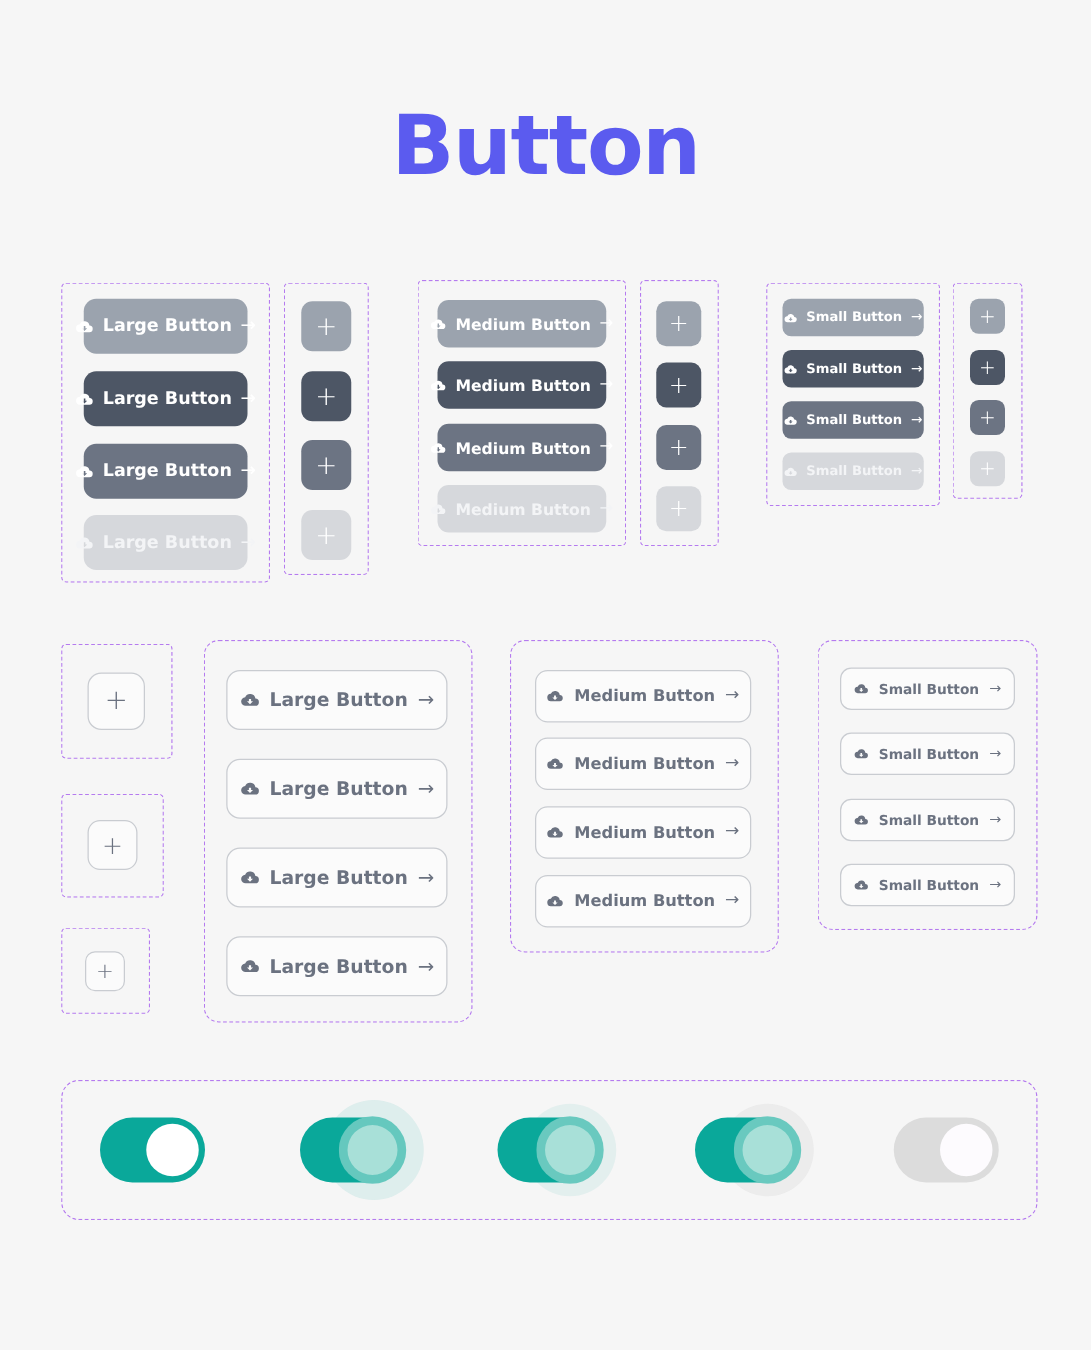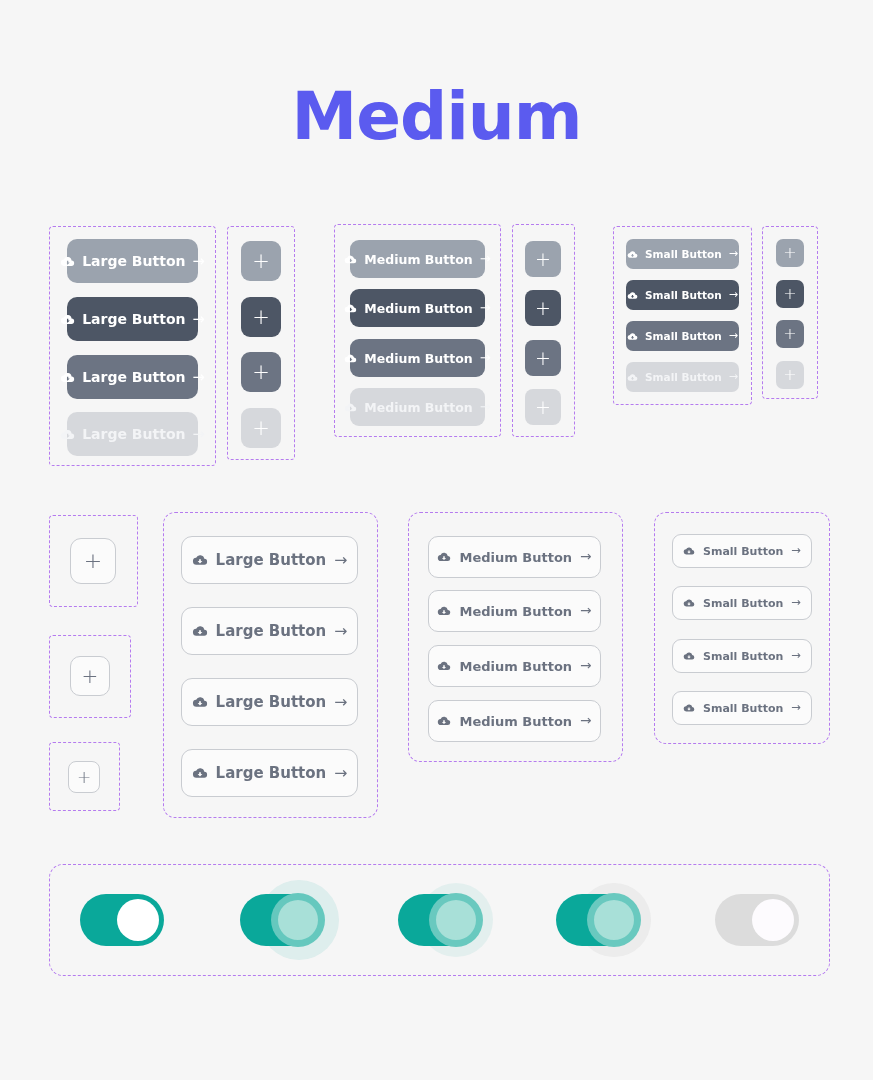--- a/index.html
+++ b/index.html
@@ -161,21 +161,21 @@
     left: 37px;
     background: #ffffff;
   }
   .toggle.disabled { cursor: default; }
   .toggle.disabled .track { background: #dcdcdc; }
   .toggle.disabled .knob  { background: #fdfbfe; }
 </style>
 </head>
 <body>
 
-<div class="page-title">Medium</div>
+<div class="page-title">Button</div>
 
 <div class="frame" style="left:49px; top:226px; width:167px; height:240px;"></div>
 
 <div class="btn size-lg fill-default" style="left:67px; top:239px; width:131px;">
   <svg class="cloud-ico" width="15" height="15" viewBox="0 0 24 24" fill="#ffffff">
       <path d="M18.5 10.2A6.5 6.5 0 0 0 6.2 8.6 5.2 5.2 0 0 0 7 19h11a4.4 4.4 0 0 0 .5-8.8zM12 17.2l-3.6-3.6h2.3v-2.8h2.6v2.8h2.3z"></path>
     </svg>
   <span class="lbl">Large Button</span>
   <span class="arrow">→</span>
 </div>

